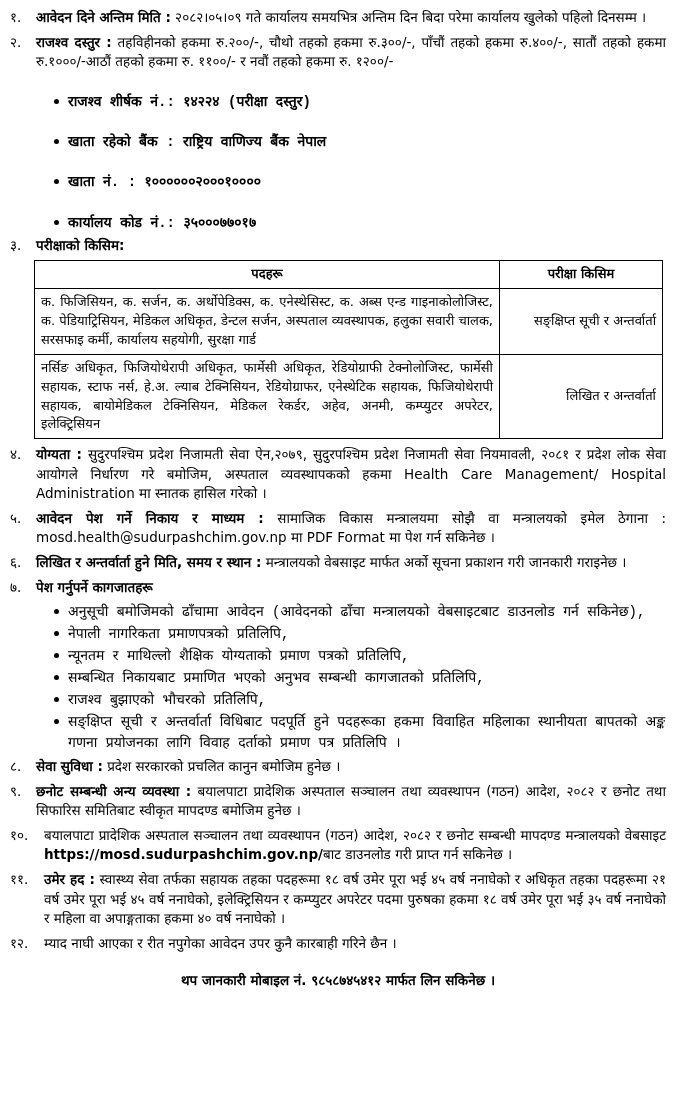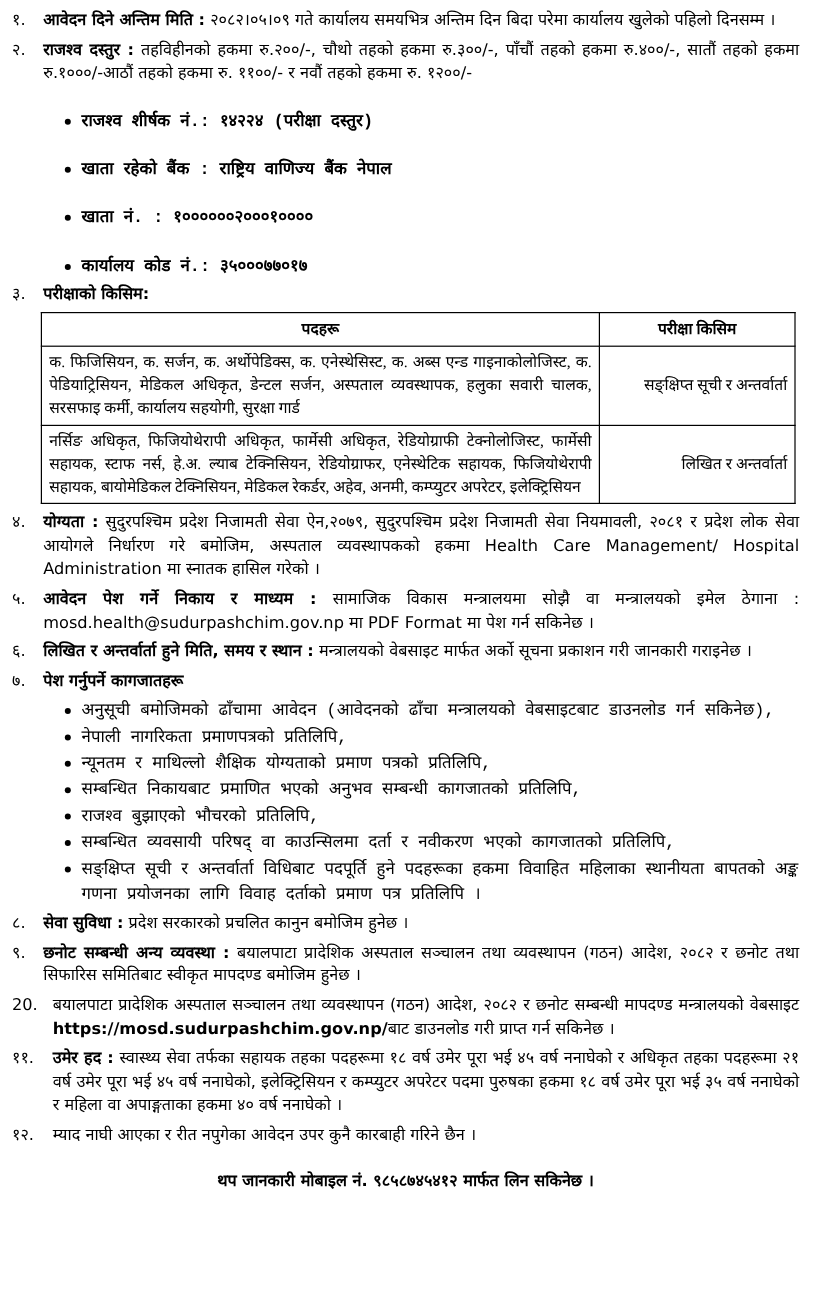--- a/index.html
+++ b/index.html
@@ -63,21 +63,20 @@
     height: 5px;
     background: #000;
     border-radius: 50%;
   }
   .bullets.tight li { line-height: 1.45; margin-bottom: 0; }
   table.exam {
     border-collapse: collapse;
     width: 604px;
     margin: 4px 16px 6px 24px;
     table-layout: fixed;
-    font-family: Liberation Serif, serif;
   }
   table.exam th, table.exam td {
     border: 1px solid #000;
     padding: 4px 6px;
     font-size: 13px;
     line-height: 1.45;
     vertical-align: middle;
   }
   table.exam th {
     text-align: center;
@@ -172,40 +171,39 @@
     <div class="body-text">
       <span class="b">पेश गर्नुपर्ने कागजातहरू</span>
     </div>
   </div>
   <ul class="bullets">
     <li>अनुसूची बमोजिमको ढाँचामा आवेदन (आवेदनको ढाँचा मन्त्रालयको वेबसाइटबाट डाउनलोड गर्न सकिनेछ),</li>
     <li>नेपाली नागरिकता प्रमाणपत्रको प्रतिलिपि,</li>
     <li>न्यूनतम र माथिल्लो शैक्षिक योग्यताको प्रमाण पत्रको प्रतिलिपि,</li>
     <li>सम्बन्धित निकायबाट प्रमाणित भएको अनुभव सम्बन्धी कागजातको प्रतिलिपि,</li>
     <li>राजश्व बुझाएको भौचरको प्रतिलिपि,</li>
-    <li>सम्बन्धित व्यवसायी परिषद् वा काउन्सिलमा दर्ता र नवीकरण भएको कागजातको प्रतिलिपि,</li>
     <li>सङ्क्षिप्त सूची र अन्तर्वार्ता विधिबाट पदपूर्ति हुने पदहरूका हकमा विवाहित महिलाका स्थानीयता बापतको अङ्क गणना प्रयोजनका लागि विवाह दर्ताको प्रमाण पत्र प्रतिलिपि ।</li>
   </ul>
 
   <div class="row">
     <div class="num">८.</div>
     <div class="body-text">
       <span class="b">सेवा सुविधा :</span><span> प्रदेश सरकारको प्रचलित कानुन बमोजिम हुनेछ ।</span>
     </div>
   </div>
 
   <div class="row">
     <div class="num">९.</div>
     <div class="body-text">
       <span class="b">छनोट सम्बन्धी अन्य व्यवस्था :</span><span> बयालपाटा प्रादेशिक अस्पताल सञ्चालन तथा व्यवस्थापन (गठन) आदेश, २०८२ र छनोट तथा सिफारिस समितिबाट स्वीकृत मापदण्ड बमोजिम हुनेछ ।</span>
     </div>
   </div>
 
   <div class="row">
-    <div class="num wide">20.</div>
+    <div class="num wide">१०.</div>
     <div class="body-text">
       <span>बयालपाटा प्रादेशिक अस्पताल सञ्चालन तथा व्यवस्थापन (गठन) आदेश, २०८२ र छनोट सम्बन्धी मापदण्ड मन्त्रालयको वेबसाइट </span><span class="b mono-link">https://mosd.sudurpashchim.gov.np/</span><span>बाट डाउनलोड गरी प्राप्त गर्न सकिनेछ ।</span>
     </div>
   </div>
 
   <div class="row">
     <div class="num wide">११.</div>
     <div class="body-text">
       <span class="b">उमेर हद :</span><span> स्वास्थ्य सेवा तर्फका सहायक तहका पदहरूमा १८ वर्ष उमेर पूरा भई ४५ वर्ष ननाघेको र अधिकृत तहका पदहरूमा २१ वर्ष उमेर पूरा भई ४५ वर्ष ननाघेको, इलेक्ट्रिसियन र कम्प्युटर अपरेटर पदमा पुरुषका हकमा १८ वर्ष उमेर पूरा भई ३५ वर्ष ननाघेको र महिला वा अपाङ्गताका हकमा ४० वर्ष ननाघेको ।</span>
     </div>

